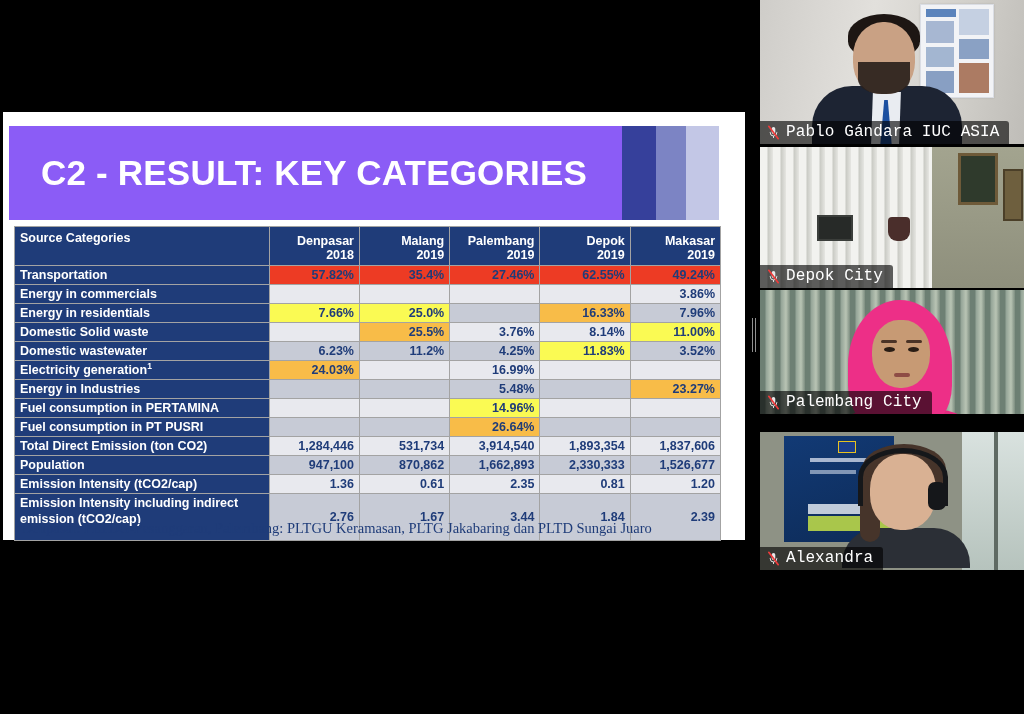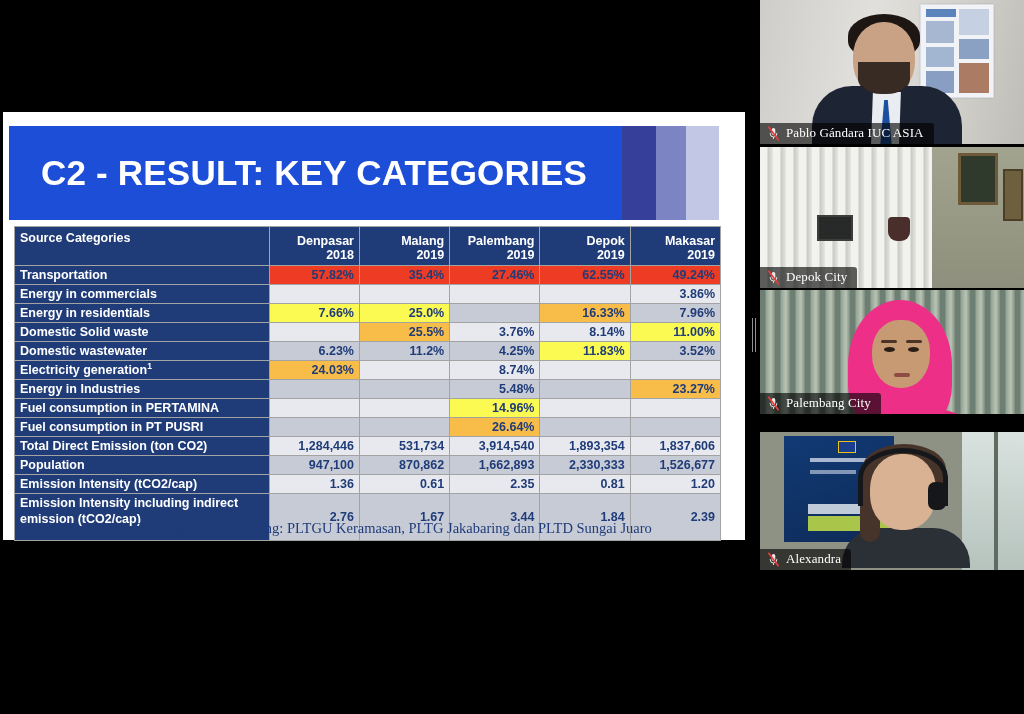--- a/index.html
+++ b/index.html
@@ -20,21 +20,21 @@
     position: absolute; left: 3px; top: 112px; width: 742px; height: 428px;
     background: #ffffff;
   }
 
   
   #title-bar {
     position: absolute; left: 6px; top: 14px; width: 730px; height: 94px;
     display: flex;
   }
   #title-main {
-    flex: 0 0 613px; background: #1d4ed8;
+    flex: 0 0 613px; background: #8b5cf6;
     display: flex; align-items: center;
   }
   #title-text {
     color: #ffffff; font-size: 35px; font-weight: 700;
     letter-spacing: 0.2px; padding-left: 32px;
     white-space: nowrap;
     font-family: "Liberation Sans", sans-serif;
   }
   .stripe { height: 100%; }
   .stripe.s1 { flex: 0 0 34px; background: #36409B; }
@@ -120,23 +120,23 @@
   .namebar {
     position: absolute; left: 0; bottom: 0;
     display: flex; align-items: center; gap: 6px;
     padding: 2px 10px 3px 7px;
     background: rgba(0,0,0,0.62);
     border-radius: 0 3px 0 0;
     z-index: 4;
   }
   .namebar.plain { background: rgba(0,0,0,0.55); padding-left: 10px; }
   .namebar .pname {
-    color: #ffffff; font-size: 13px; font-weight: 400;
+    color: #ffffff; font-size: 16px; font-weight: 400;
     white-space: nowrap; letter-spacing: .1px;
-    font-family: Liberation Serif, serif;
+    font-family: Liberation Mono, monospace;
   }
   .mic-muted { width: 13px; height: 15px; flex: 0 0 13px; position: relative; }
 
   
   .scene { position: absolute; inset: 0; }
 
   
   .s1-bg { position:absolute; inset:0;
     background: linear-gradient(100deg,#cfcdc9 0%,#e2e0dc 40%,#d2d0cb 72%,#bfbdb8 100%); }
   .s1-poster { position:absolute; left:160px; top:4px; width:74px; height:94px;
@@ -320,21 +320,21 @@
                 <td class="val shade-b">6.23%</td>
                 <td class="val shade-b">11.2%</td>
                 <td class="val shade-b">4.25%</td>
                 <td class="val shade-b hl-yellow">11.83%</td>
                 <td class="val shade-b">3.52%</td>
               </tr>
               <tr>
                 <td class="rowlabel">Electricity generation<sup>1</sup></td>
                 <td class="val shade-a hl-orange">24.03%</td>
                 <td class="val shade-a"></td>
-                <td class="val shade-a">8.74%</td>
+                <td class="val shade-a">16.99%</td>
                 <td class="val shade-a"></td>
                 <td class="val shade-a"></td>
               </tr>
               <tr>
                 <td class="rowlabel">Energy in Industries</td>
                 <td class="val shade-b"></td>
                 <td class="val shade-b"></td>
                 <td class="val shade-b">5.48%</td>
                 <td class="val shade-b"></td>
                 <td class="val shade-b hl-orange">23.27%</td>

